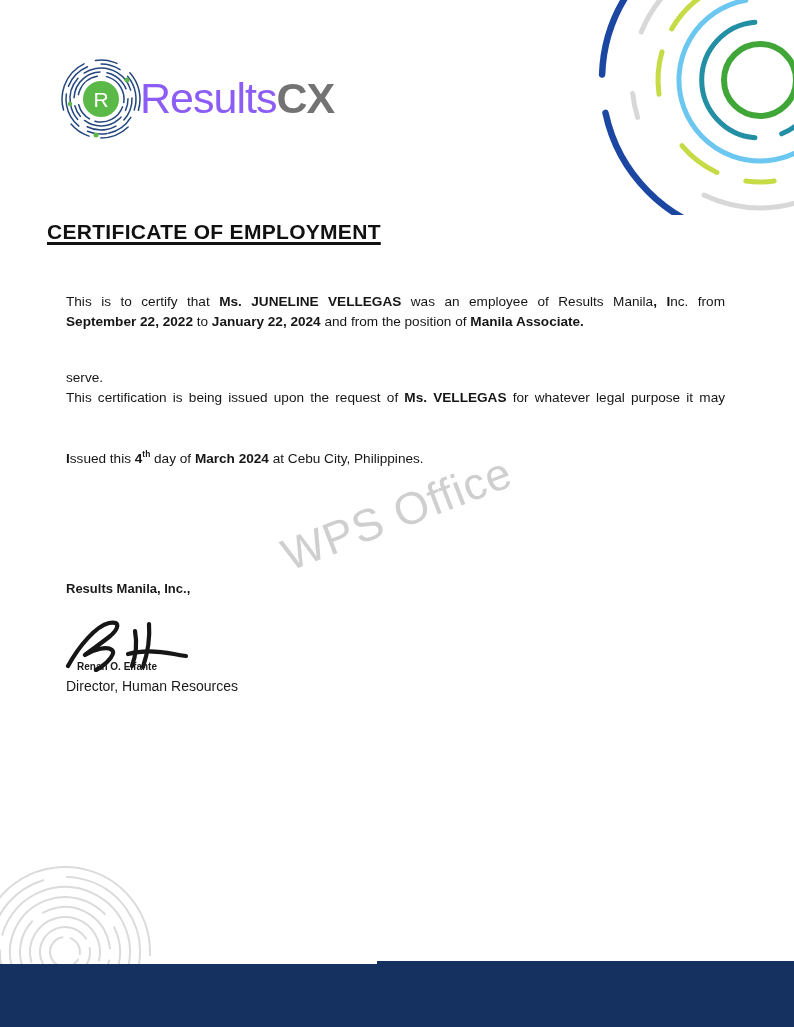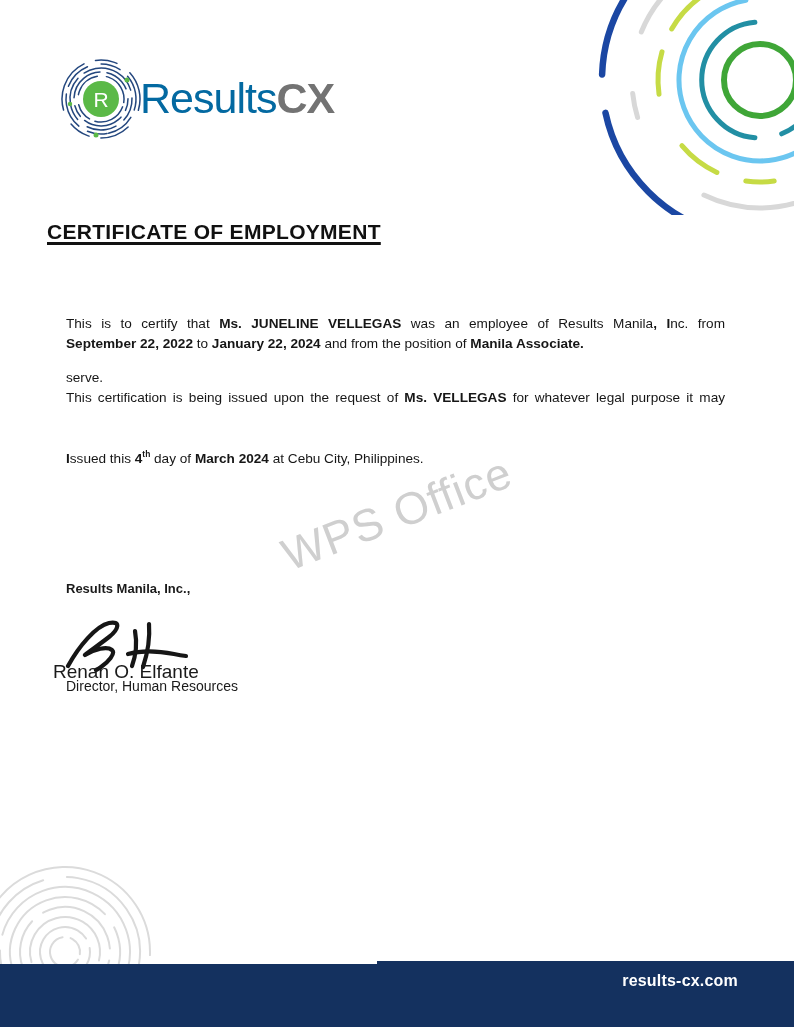--- a/index.html
+++ b/index.html
@@ -10,55 +10,55 @@
   }
   .abs{position:absolute;}
   .b{font-weight:bold;}
   sup{font-size:0.62em;line-height:0;vertical-align:super;}
 
   
   .logo{left:60px;top:58px;width:300px;height:84px;}
   .logo-mark{position:absolute;left:0;top:0;}
   .logo-text{position:absolute;left:80px;top:8px;font-size:43px;line-height:64px;
     letter-spacing:-1px;font-weight:400;white-space:nowrap;}
-  .logo-results{color:#0369a1;}
+  .logo-results{color:#8b5cf6;}
   .logo-cx{color:#737373;font-weight:bold;}
 
   
   .arcs{left:590px;top:0;width:204px;height:215px;}
 
   
   .title{top:220px;left:0;width:100%;text-align:left;
     padding-left:47px;box-sizing:border-box;
     font-size:21px;font-weight:bold;letter-spacing:0.3px;color:#111;}
   .title span{text-decoration:underline;text-decoration-thickness:2.5px;text-underline-offset:3px;}
 
   
   .para{left:66px;width:659px;font-size:13.6px;line-height:20px;color:#161616;}
   .line.j{text-align:justify;text-align-last:justify;}
-  #para1{top:314px;}
+  #para1{top:292px;}
   #para2{top:368px;}
   #issued{top:449px;}
 
   
   .watermark{left:272px;top:488px;width:250px;text-align:center;
     font-size:45px;letter-spacing:1px;color:#cfcfcf;white-space:nowrap;
     transform:rotate(-21deg);z-index:1;}
 
   
   .company{left:66px;top:581px;font-size:13px;font-weight:bold;}
   .signature{left:62px;top:610px;}
-  .sig-name{left:53px;top:661px;font-size:19px;font-weight:normal;}
+  .sig-name{left:77px;top:661px;font-size:10px;font-weight:bold;}
   .sig-role{left:66px;top:678px;font-size:14px;}
 
   
   .rings-bl{left:0;top:862px;z-index:0;}
   .footer-left{left:0;top:964px;width:794px;height:63px;background:#14315F;z-index:2;}
   .footer-right{left:377px;top:961px;width:417px;height:66px;background:#14315F;z-index:2;}
-  .footer-url{right:56px;top:972px;color:#ffffff;font-size:16px;font-weight:bold;
+  .footer-url{right:56px;top:947px;color:#ffffff;font-size:14px;font-weight:bold;
     letter-spacing:0.2px;z-index:3;}
 </style>
 </head>
 <body>
 
 <div class="abs logo">
   <svg class="logo-mark" width="82" height="82" viewBox="0 0 82 82">
     <circle cx="41" cy="41" r="18" fill="#5BB947"></circle>
     <text x="41" y="48.5" text-anchor="middle" font-size="21" fill="#ffffff" font-family="Liberation Sans, sans-serif">R</text>
     <g fill="none" stroke="#24477E" stroke-width="1.5" stroke-linecap="round">

